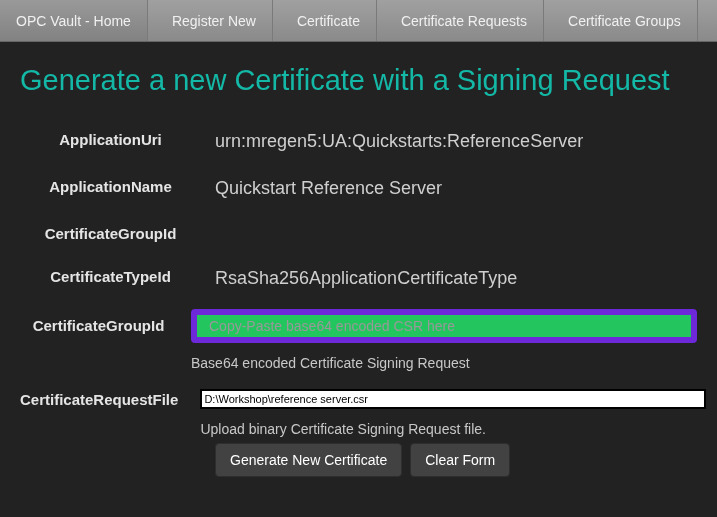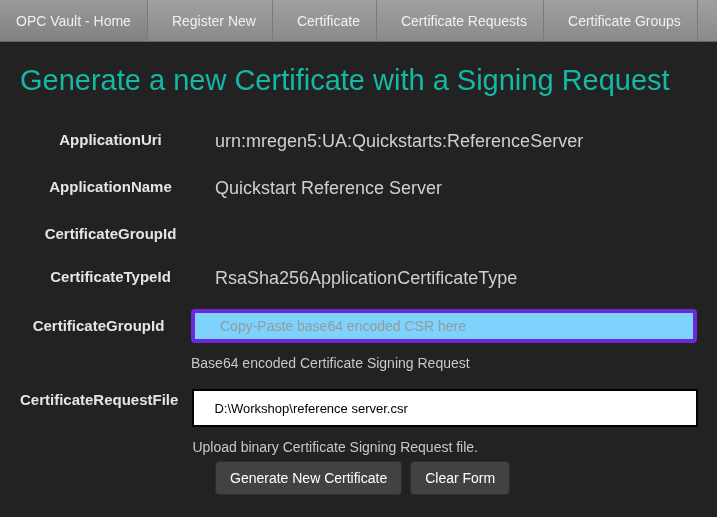--- a/index.html
+++ b/index.html
@@ -61,35 +61,35 @@
     color: #cfcfcf;
     padding-top: 6px;
     font-size: 18px;
   }
   .form-control-wrap {
     flex: 1;
   }
   .text-input {
     width: 506px;
     height: 34px;
-    padding: 6px 25px;
+    padding: 6px 12px;
     font-size: 14px;
     color: #555;
-    background: #7dd3fc;
-    border: 4px solid #6d28d9;
+    background: #22c55e;
+    border: 6px solid #6d28d9;
     border-radius: 4px;
   }
   .text-input::placeholder {
     color: #999999;
   }
   .file-input {
     width: 506px;
-    height: 38px;
-    padding: 1px 20px;
-    font-size: 13px;
+    height: 20px;
+    padding: 1px 2px;
+    font-size: 11px;
     color: #000;
     background: #ffffff;
     border: 2px solid #000000;
     font-family: Arial, sans-serif;
   }
   .help-text {
     font-size: 14px;
     color: #c8c8c8;
     margin-top: 12px;
   }
@@ -164,21 +164,21 @@
   </div>
 
   <div class="form-row input-row">
     <div class="form-label">CertificateGroupId</div>
     <div class="form-control-wrap">
       <input type="text" class="text-input" placeholder="Copy-Paste base64 encoded CSR here" style="">
       <div class="help-text">Base64 encoded Certificate Signing Request</div>
     </div>
   </div>
 
-  <div class="form-row input-row section-gap" style="margin-top:18px;">
+  <div class="form-row input-row section-gap" style="margin-top:18px;gap:8px;">
     <div class="form-label" style="padding-top:2px;">CertificateRequestFile</div>
     <div class="form-control-wrap">
       <input type="text" class="file-input" value="D:\Workshop\reference server.csr" style="">
       <div class="help-text">Upload binary Certificate Signing Request file.</div>
     </div>
   </div>
 
   <div class="button-row buttons-offset">
     <button class="btn">Generate New Certificate</button>
     <button class="btn">Clear Form</button>

